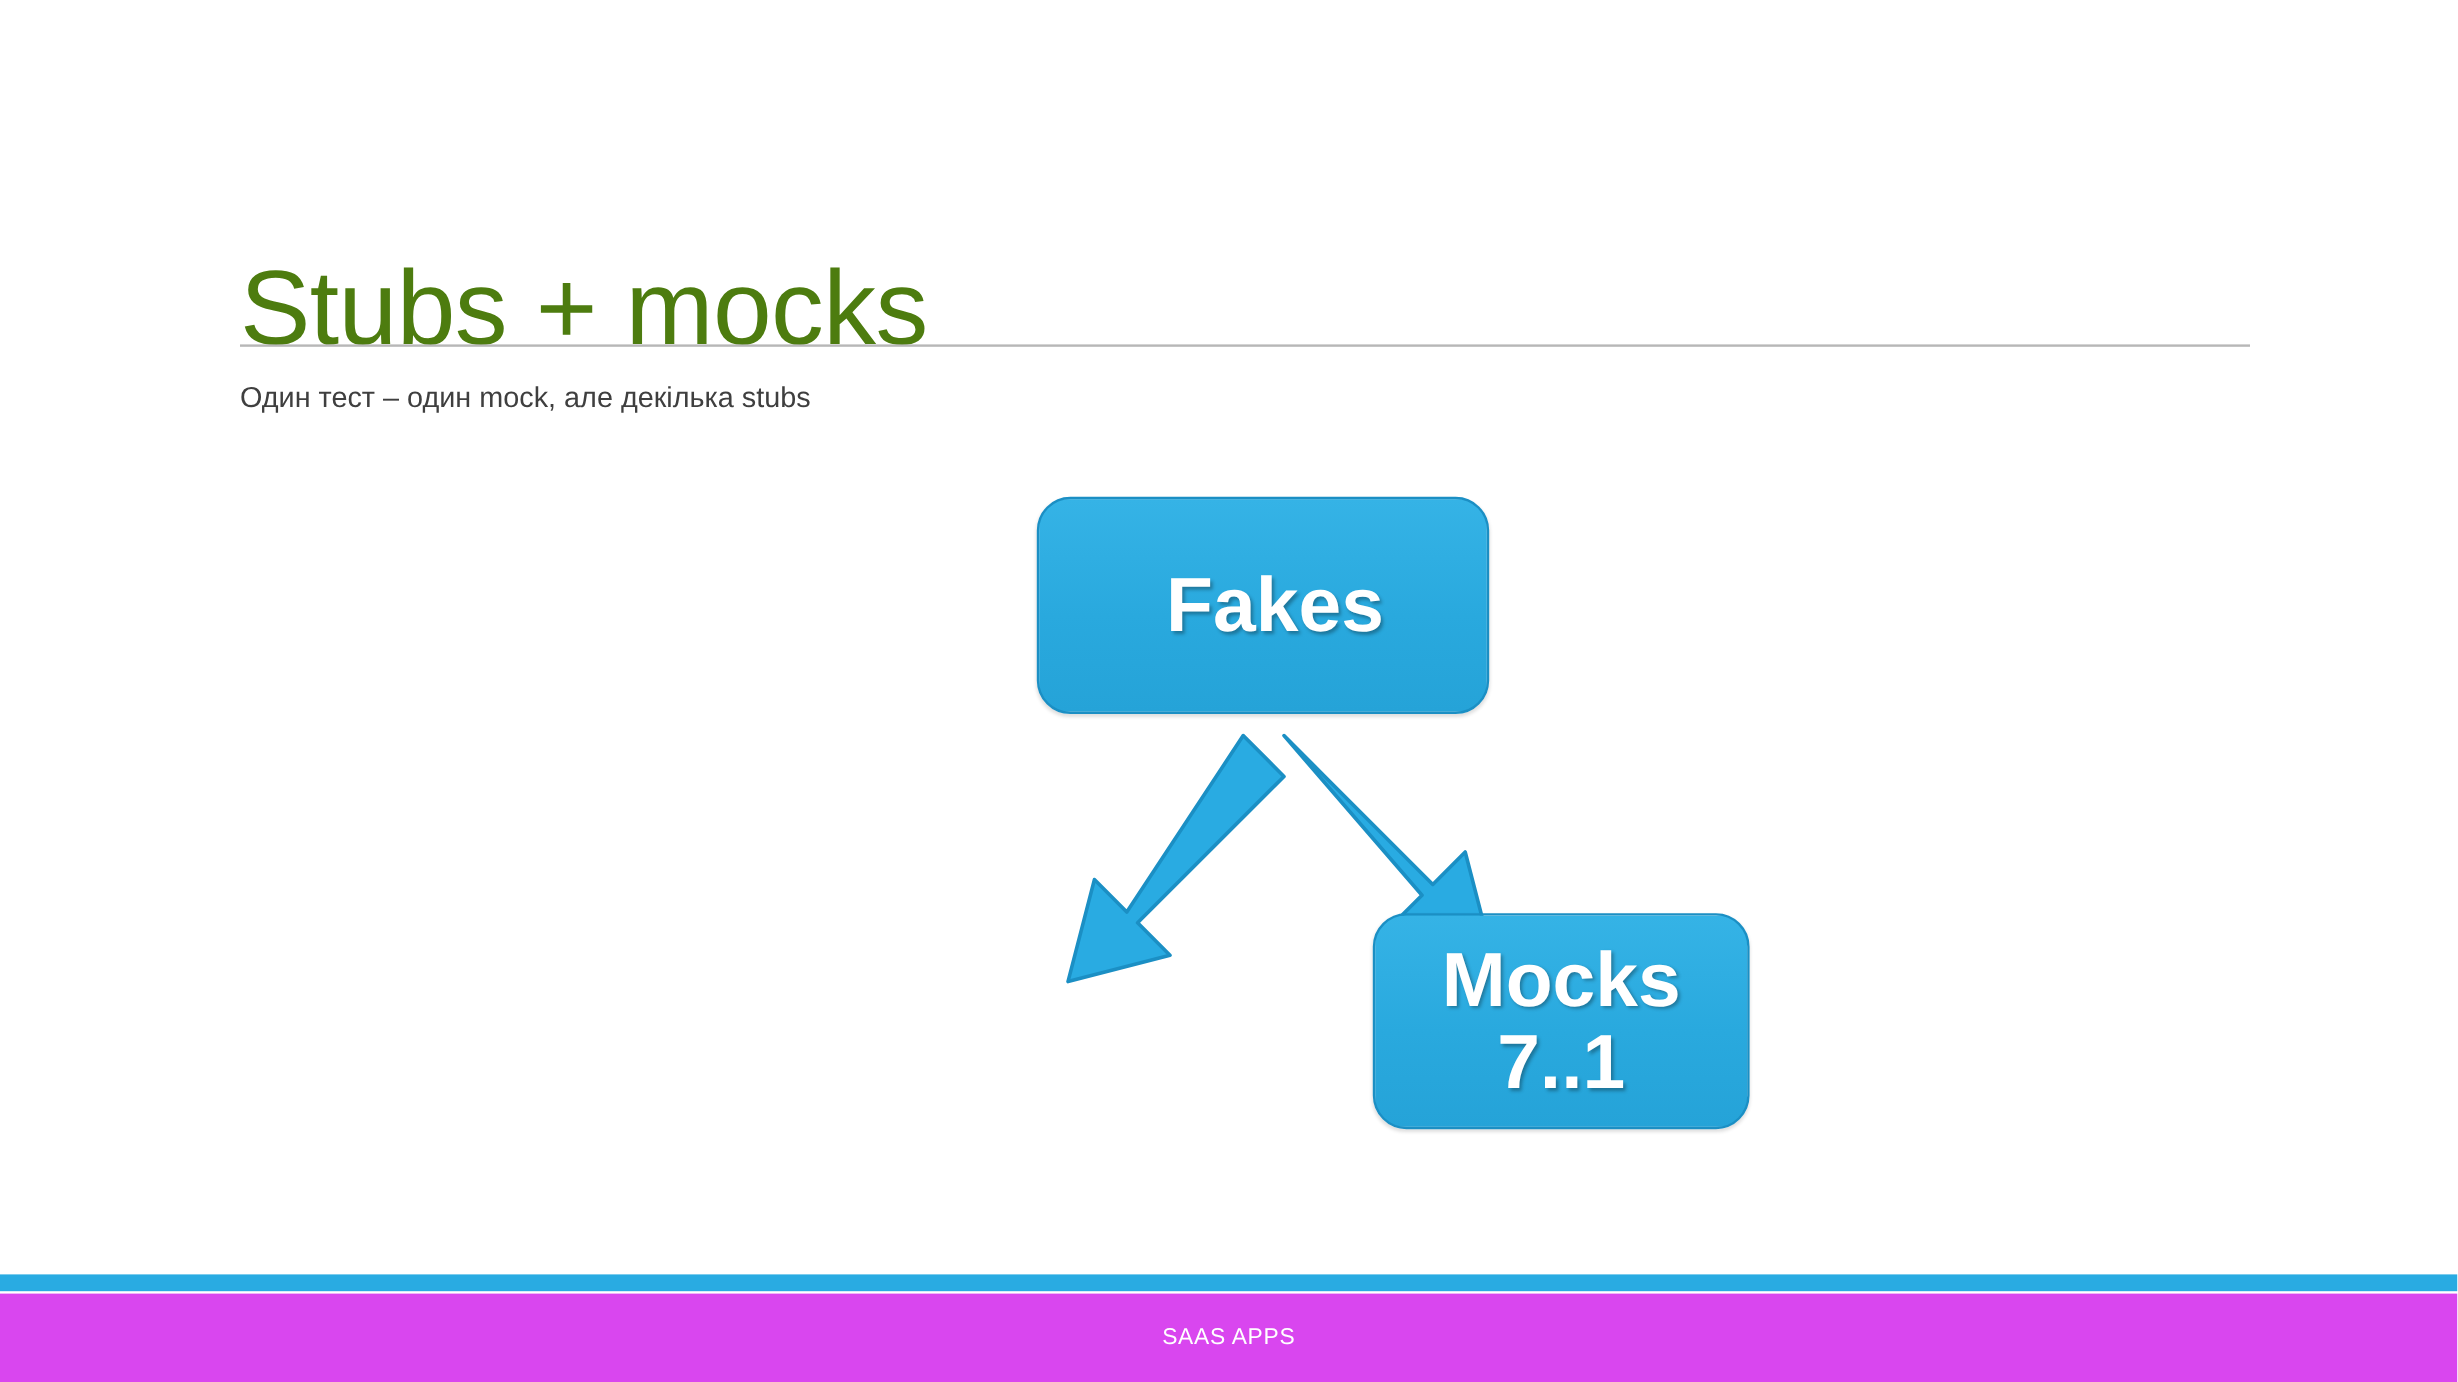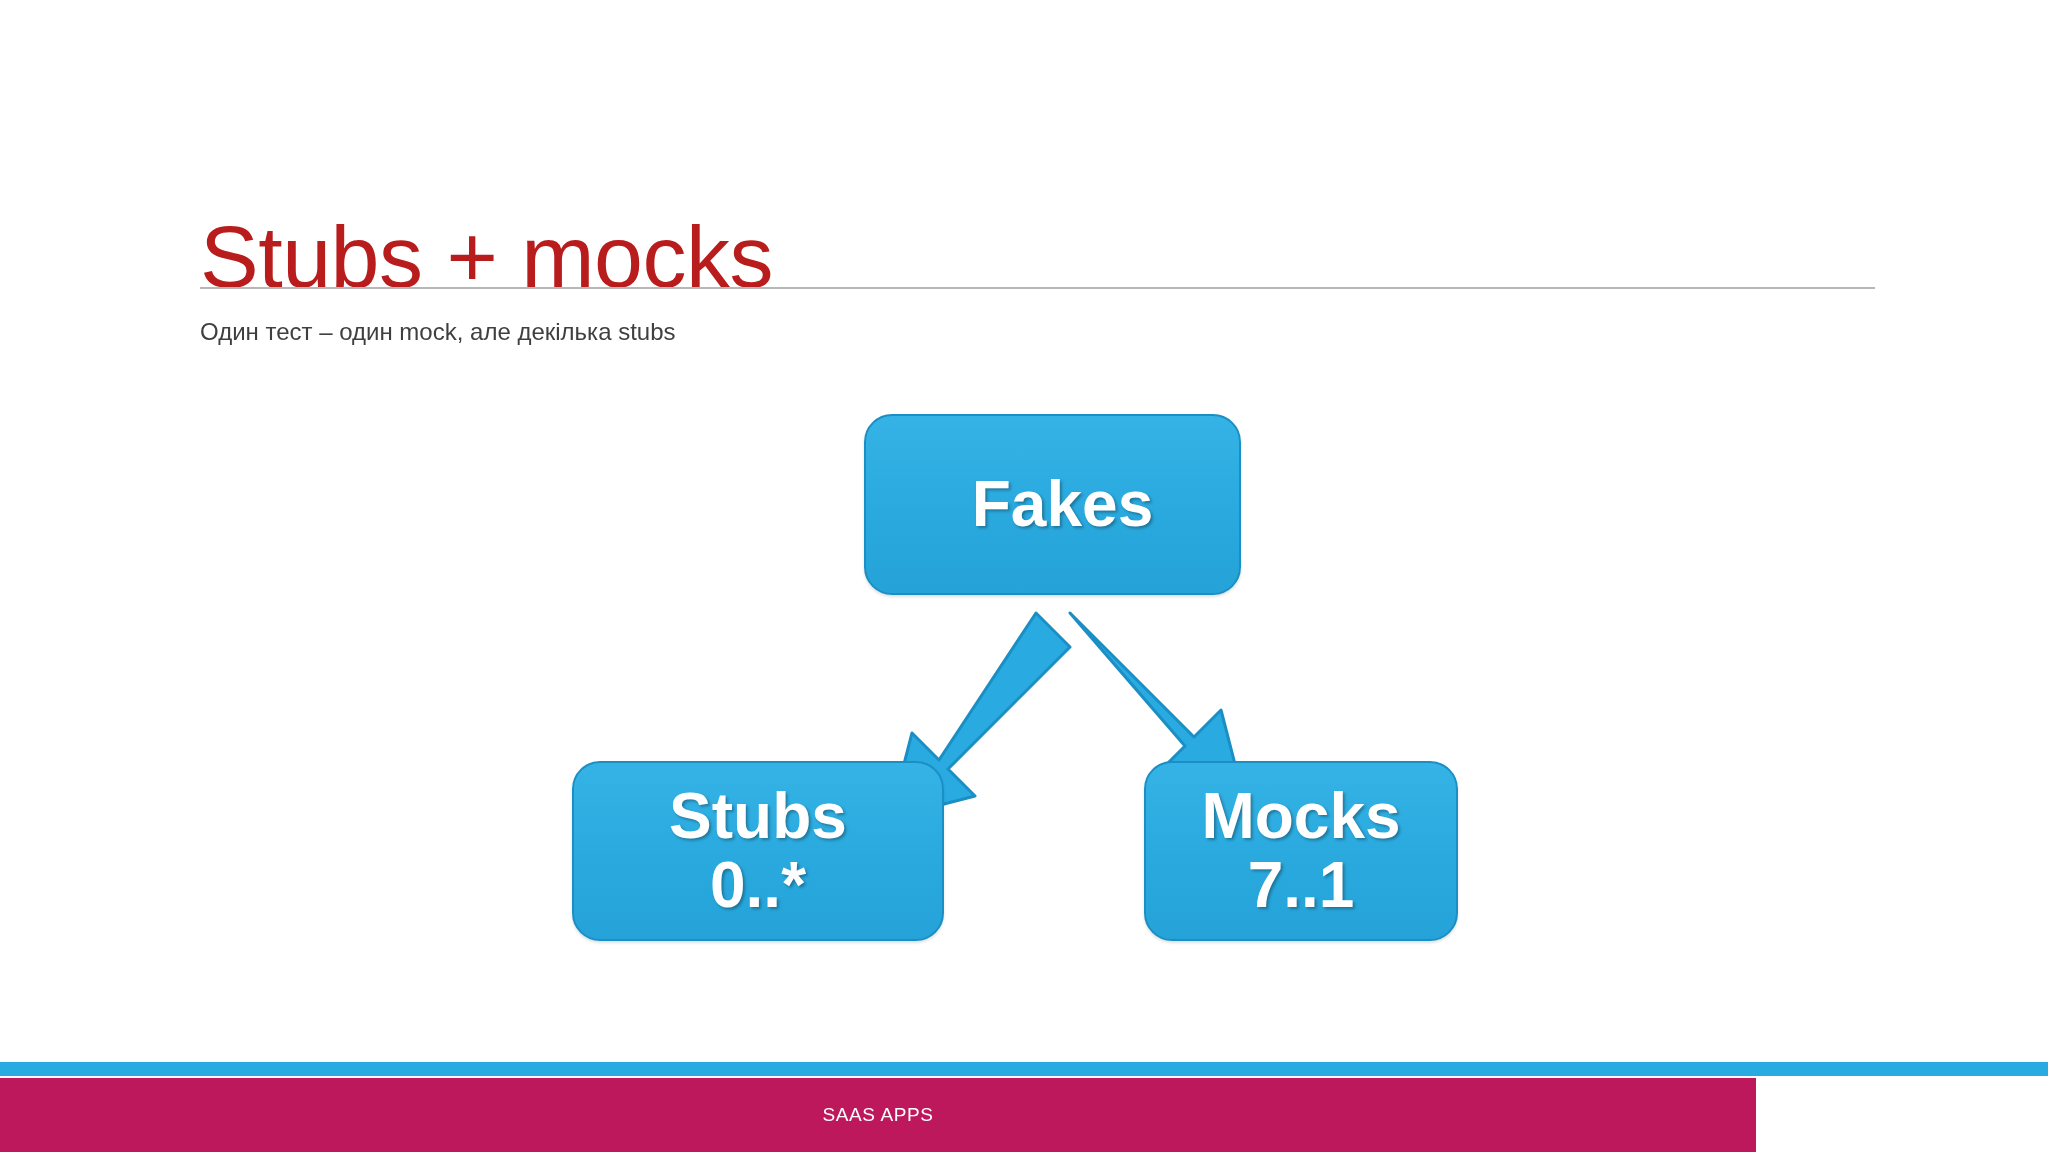--- a/index.html
+++ b/index.html
@@ -24,21 +24,21 @@
   #title {
     position: absolute;
     left: 200px;
     top: 152px;
     width: 1680px;
     font-family: "Liberation Sans", sans-serif;
     font-weight: 300;
     font-size: 88px;
     line-height: 1.05;
     letter-spacing: -0.5px;
-    color: #b91c1c;
+    color: #4d7c0f;
     white-space: nowrap;
   }
 
   #title-rule {
     position: absolute;
     left: 200px;
     top: 287px;
     width: 1675px;
     height: 0;
     border-top: 2px solid #b7b7b7;
@@ -131,23 +131,23 @@
     top: 1062px;
     width: 2048px;
     height: 14px;
     background: #29ABE2;
   }
 
   #footer-bar {
     position: absolute;
     left: 0;
     top: 1078px;
-    width: 1756px;
+    width: 2048px;
     height: 74px;
-    background: #be185d;
+    background: #d946ef;
     display: flex;
     align-items: center;
     justify-content: center;
   }
 
   #footer-text {
     font-family: "Liberation Sans", sans-serif;
     font-size: 19px;
     letter-spacing: 0.6px;
     color: #ffffff;
@@ -189,24 +189,20 @@
                  L 1158 773
                  L 1185 746
                  Z" fill="#29ABE2" stroke="#1B8FC4" stroke-width="3" stroke-linejoin="round"></path>
       </g>
     </svg>
 
     <div class="node" id="node-fakes">
       <span class="line1">Fakes</span>
     </div>
 
-    <div class="node" id="node-stubs">
-      <span class="line1">Stubs</span>
-      <span class="line2">0..*</span>
-    </div>
 
     <div class="node" id="node-mocks">
       <span class="line1">Mocks</span>
       <span class="line2">7..1</span>
     </div>
 
   </div>
 
   <div id="footer-strip"></div>
 

